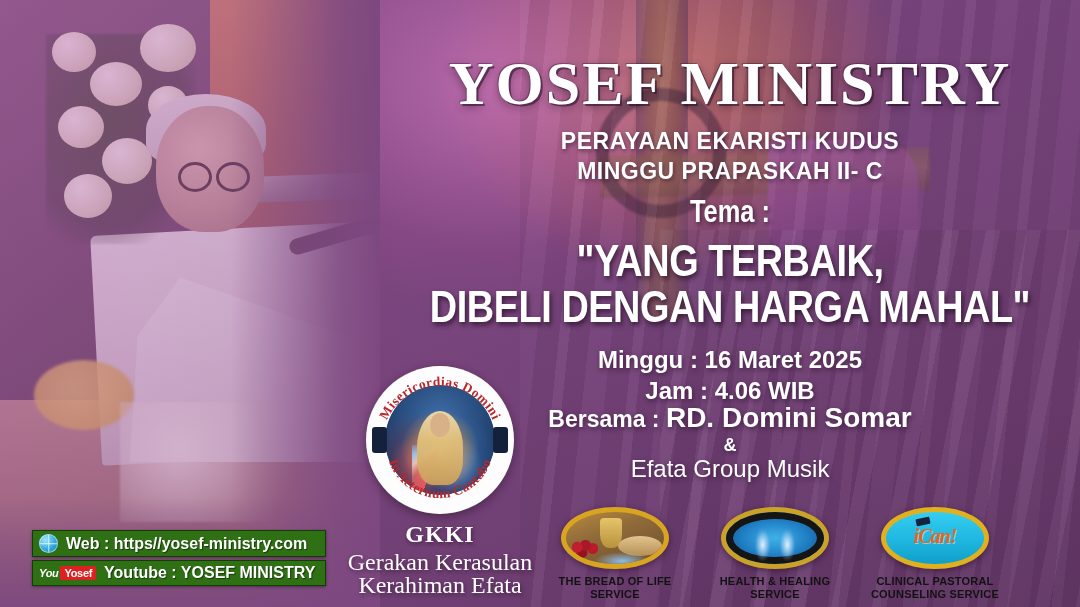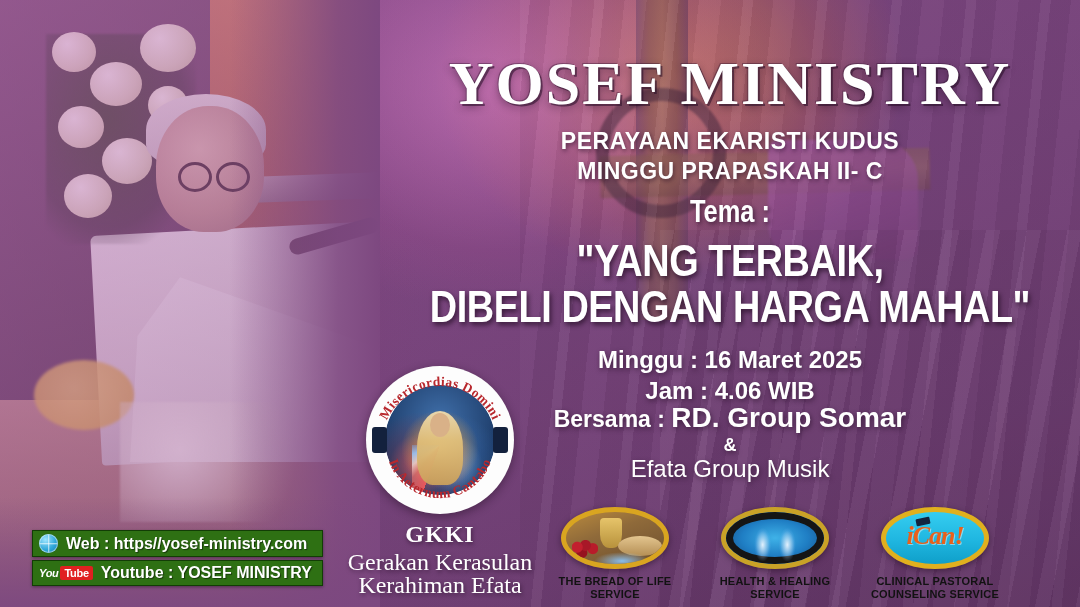--- a/index.html
+++ b/index.html
@@ -348,21 +348,21 @@
       radial-gradient(ellipse 10px 20px at 28% 52%, rgba(235,245,255,.95), rgba(150,200,255,.15) 70%, rgba(0,0,0,0) 85%),
       radial-gradient(ellipse 10px 20px at 72% 52%, rgba(235,245,255,.95), rgba(150,200,255,.15) 70%, rgba(0,0,0,0) 85%);
   }
   .svc .logo.ican{
     border:5px solid #e0b01e;
     background:linear-gradient(180deg,#35cdf0 0%, #1fb6e0 55%, #0f9fc9 100%);
   }
   .svc .logo.ican .ican-txt{
     position:absolute; inset:0; display:flex; align-items:center; justify-content:center;
     font-family:"Liberation Serif", serif;
-    font-style:italic; font-weight:700; font-size:26px;
+    font-style:italic; font-weight:700; font-size:20px;
     color:#e8611c;
     text-shadow:1px 1px 0 rgba(255,255,255,.45);
     letter-spacing:-1px;
     padding-bottom:4px;
   }
   .svc .logo.ican .cap{
     position:absolute; left:30px; top:6px; width:14px; height:7px;
     background:#14243f; transform:rotate(-12deg); border-radius:1px;
   }
   .svc .label{
@@ -427,21 +427,21 @@
     <div class="tema-label">Tema :</div>
     <div class="tema-line l1">"YANG TERBAIK,</div>
     <div class="tema-line l2">DIBELI DENGAN HARGA MAHAL"</div>
 
     <div class="datetime">
       <div>Minggu : 16 Maret 2025</div>
       <div>Jam : 4.06 WIB</div>
     </div>
 
     <div class="bersama">
-      <span class="lead">Bersama : </span><span class="name">RD. Group Somar</span>
+      <span class="lead">Bersama : </span><span class="name">RD. Domini Somar</span>
       <span class="amp">&amp;</span>
       <span class="group">Efata Group Musik</span>
     </div>
   </div>
 
   <div class="emblem">
     <div class="disc">
       <div class="rays"></div>
       <div class="figure"></div>
       <div class="face"></div>
@@ -466,21 +466,21 @@
   </div>
 
   <div class="contacts">
     <div class="bar">
       <span class="globe"></span>
       <span class="txt">Web : https//yosef-ministry.com</span>
     </div>
     <div class="bar">
       <span class="yt">
         <span class="you">You</span>
-        <span class="tube">Tube</span>
+        <span class="tube">Yosef</span>
       </span>
       <span class="txt">Youtube : YOSEF MINISTRY</span>
     </div>
   </div>
 
   <div class="services">
 
     <div class="svc">
       <div class="logo bread">
         <span class="grapes"></span>

